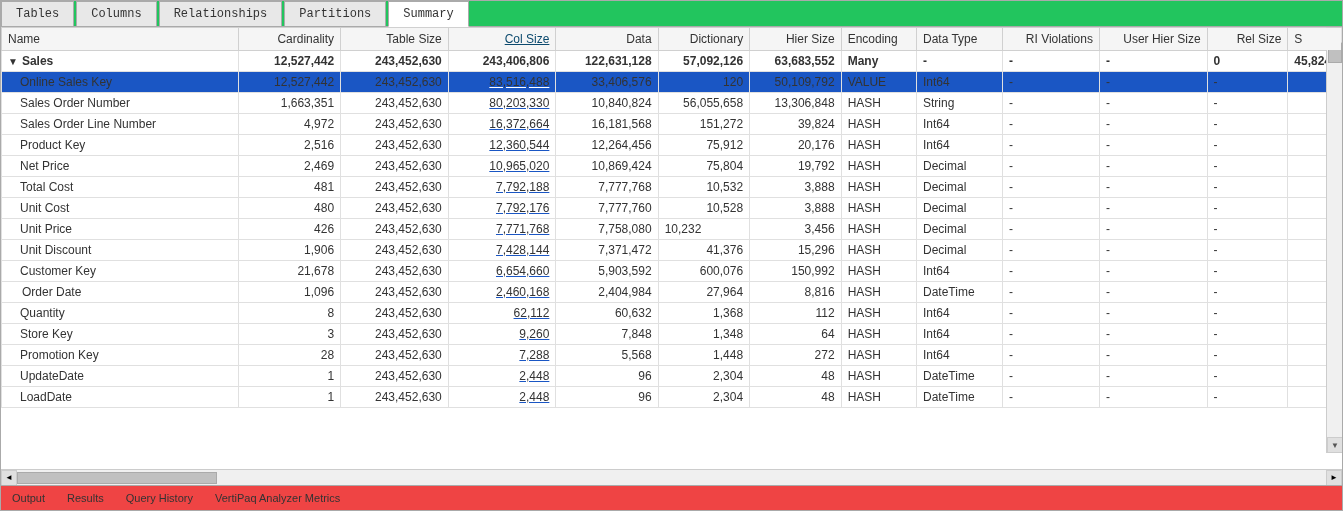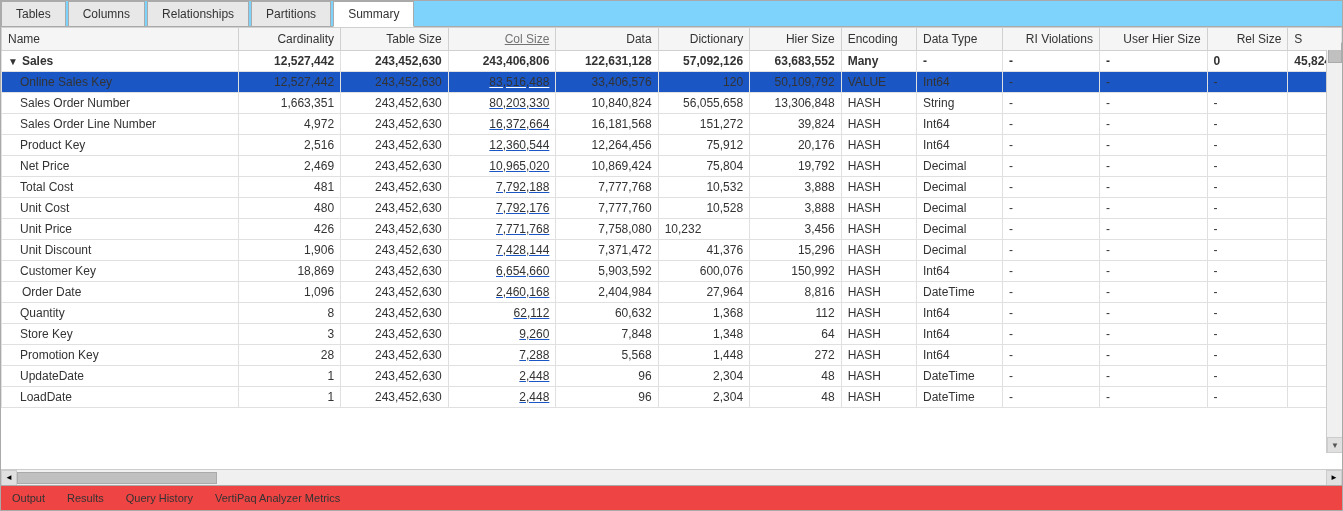--- a/index.html
+++ b/index.html
@@ -1,21 +1,21 @@
 <!DOCTYPE html>
 <html><head>
   <meta charset="utf-8">
   <style>
     * { box-sizing: border-box; margin: 0; padding: 0; }
     body { font-family: 'Segoe UI', Arial, sans-serif; font-size: 12px; background: #f0f0f0; overflow: hidden; }
 
     .app-container { width: 1343px; height: 511px; display: flex; flex-direction: column; background: #fff; border: 1px solid #aaa; }
 
     
-    .tab-bar { display: flex; background: #7dd3fc; border-bottom: 1px solid #aaa; flex-shrink: 0; }
+    .tab-bar { display: flex; background: #22c55e; border-bottom: 1px solid #aaa; flex-shrink: 0; font-family: Liberation Mono, monospace; }
     .tab { padding: 5px 14px; border: 1px solid #aaa; border-bottom: none; margin-right: 2px; cursor: pointer; background: #e8e8e8; font-size: 12px; color: #333; }
     .tab.active { background: #fff; border-bottom: 1px solid #fff; margin-bottom: -1px; z-index: 1; }
 
     
     .main-content { flex: 1; display: flex; flex-direction: column; overflow: hidden; }
 
     table { border-collapse: collapse; width: max-content; min-width: 100%; font-size: 12px; }
 
     
     thead tr { background: #f5f5f5; }
@@ -28,21 +28,21 @@
       white-space: nowrap;
       position: sticky;
       top: 0;
       background: #f5f5f5;
       z-index: 2;
     }
     thead th.right-align { text-align: right; }
 
     
     .col-size-header { 
-      color: #737373; 
+      color: #0c4a6e; 
       text-decoration: underline;
       text-align: right;
       margin-left: 34px;
     }
 
     
     tbody tr { background: #fff; }
 
     tbody td { 
       border: 1px solid #e0e0e0; 
@@ -280,21 +280,21 @@
               <td style="text-align: right;">15,296</td>
               <td>HASH</td>
               <td>Decimal</td>
               <td>-</td>
               <td>-</td>
               <td>-</td>
               <td></td>
             </tr>
             <tr>
               <td style="padding-left: 18px;">Customer Key</td>
-              <td style="text-align: right;">18,869</td>
+              <td style="text-align: right;">21,678</td>
               <td style="text-align: right;">243,452,630</td>
               <td style="text-align: right; text-decoration: underline rgb(26, 86, 196);">6,654,660</td>
               <td style="text-align: right;">5,903,592</td>
               <td style="text-align: right;">600,076</td>
               <td style="text-align: right;">150,992</td>
               <td>HASH</td>
               <td>Int64</td>
               <td>-</td>
               <td>-</td>
               <td>-</td>

